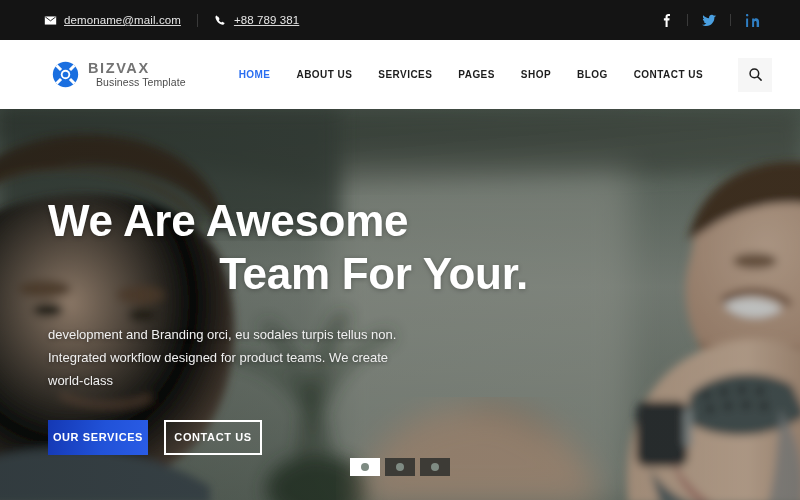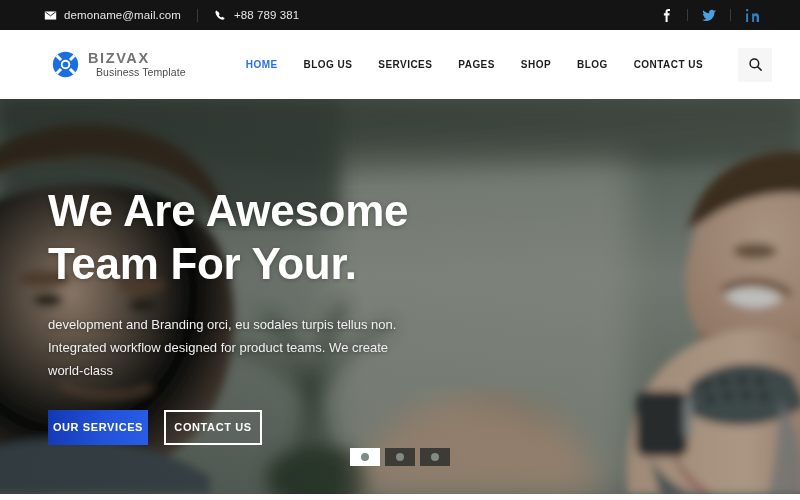--- a/index.html
+++ b/index.html
@@ -5,23 +5,24 @@
   * { margin:0; padding:0; box-sizing:border-box; }
   html, body {
     width:800px; height:500px;
     font-family:"Liberation Sans", sans-serif;
     overflow:hidden; background:#fff;
   }
   .page { position:relative; width:800px; height:500px; }
 
   
   .topbar {
-    height:30px; background:#141414; color:#d8d8d8;
+    height:40px; background:#141414; color:#d8d8d8;
     display:flex; align-items:center; padding:0 18px;
     font-size:11.5px;
+    text-decoration:underline;
   }
   .topbar-left { display:flex; align-items:center; margin-left:26px; }
   .tb-item { display:flex; align-items:center; gap:7px; color:#e6e6e6; font-size:11.5px; letter-spacing:.1px;}
   .tb-sep { width:1px; height:13px; background:#3a3a3a; margin:0 16px; display:inline-block;}
   .tb-icon { display:inline-flex; width:13px; height:13px; align-items:center; justify-content:center; color:#fff;}
   .tb-icon svg { display:block; }
   .topbar-right { margin-left:auto; display:flex; align-items:center; margin-right:22px; }
   .soc { width:16px; height:16px; display:inline-flex; align-items:center; justify-content:center; }
   .soc svg { display:block; }
   .soc-sep { width:1px; height:12px; background:#3a3a3a; margin:0 13px; display:inline-block;}
@@ -155,21 +156,21 @@
         </svg>
       </span>
       <span class="brand-text">
         <span class="brand-name" style="display:block;">BIZVAX</span>
         <span class="brand-sub" style="display:block;">Business Template</span>
       </span>
     </div>
 
     <div class="nav">
       <div class="nav-item active">HOME</div>
-      <div class="nav-item">BLOG US</div>
+      <div class="nav-item">ABOUT US</div>
       <div class="nav-item">SERVICES</div>
       <div class="nav-item">PAGES</div>
       <div class="nav-item">SHOP</div>
       <div class="nav-item">BLOG</div>
       <div class="nav-item">CONTACT US</div>
 
       <div class="search-box">
         <span>
           <svg width="15" height="15" viewBox="0 0 16 16" fill="none" stroke="#1d1d1d" stroke-width="1.6">
             <circle cx="6.8" cy="6.8" r="4.6"></circle>
@@ -279,21 +280,21 @@
           <path d="M470 300 C500 296 530 306 548 326" stroke="#a5836b" stroke-width="9" fill="none"></path>
         </g>
       </svg>
     </div>
 
     <div class="hero-overlay"></div>
 
     <div class="hero-content">
       <div class="hero-title">
         <span style="display:block;">We Are Awesome</span>
-        <span style="display:block;">Team For Your.</span>
+        <span style="display:block;text-align:right;">Team For Your.</span>
       </div>
       <div class="hero-sub">
         <span style="display:block;">development and Branding orci, eu sodales turpis tellus non.</span>
         <span style="display:block;">Integrated workflow designed for product teams. We create world-class</span>
       </div>
       <div class="hero-btns">
         <div class="btn btn-primary">OUR SERVICES</div>
         <div class="btn btn-outline">CONTACT US</div>
       </div>
     </div>

